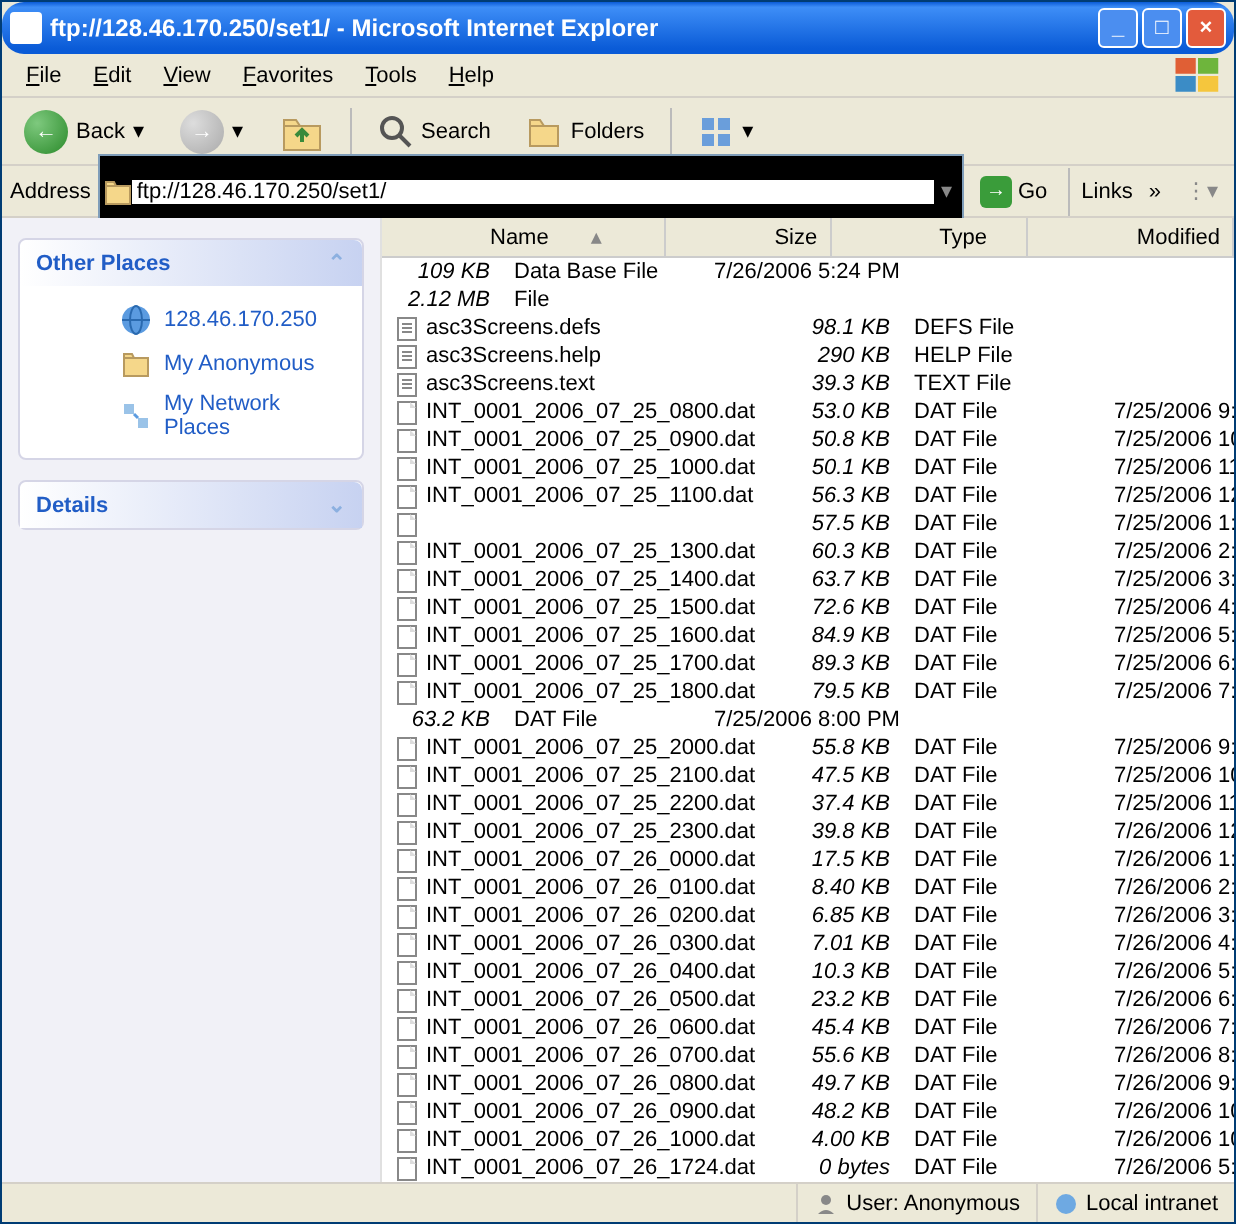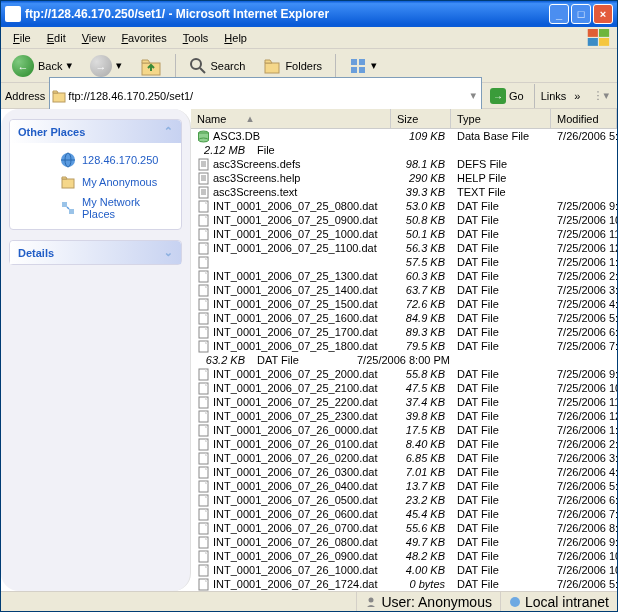--- a/index.html
+++ b/index.html
@@ -1,61 +1,61 @@
 <!DOCTYPE html>
 <html><head>
 <meta charset="utf-8">
 <style>
 * { box-sizing: border-box; margin: 0; padding: 0; }
 body { font-family: Tahoma, sans-serif; font-size: 11px; background: #fff; }
 .window { width: 618px; height: 612px; border: 1px solid #003c74; background: #ece9d8; display: flex; flex-direction: column; }
-.titlebar { height: 26px; background: linear-gradient(to bottom, #0a5bd7, #3e8ef7 10%, #0a5bd7 90%); color: #fff; display: flex; align-items: center; padding: 0 4px; }
+.titlebar { height: 26px; background: linear-gradient(to bottom, #0a5bd7, #3e8ef7 10%, #0a5bd7 90%); color: #fff; display: flex; align-items: center; padding: 0 4px; border-radius: 11px; }
 .titlebar .app-icon { width: 16px; height: 16px; margin-right: 4px; background: #fff; border-radius: 2px; display: flex; align-items: center; justify-content: center; font-size: 10px; }
 .titlebar-text { flex: 1; font-weight: bold; font-size: 12px; }
 .titlebar-btns { display: flex; gap: 2px; }
 .titlebar-btns div { width: 20px; height: 20px; background: #4b8ef0; border: 1px solid #fff; border-radius: 3px; color: #fff; display: flex; align-items: center; justify-content: center; font-weight: bold; cursor: pointer; }
 .titlebar-btns .close { background: #e35b3c; }
 .menubar { height: 22px; background: #ece9d8; display: flex; align-items: center; padding: 0 4px; border-bottom: 1px solid #d4d0c8; }
 .menubar span { padding: 3px 8px; cursor: pointer; }
 .menubar span:first-letter { text-decoration: underline; }
 .menubar .logo { margin-left: auto; width: 28px; height: 18px; }
 .toolbar { height: 34px; background: #ece9d8; display: flex; align-items: center; padding: 0 4px; gap: 4px; border-bottom: 1px solid #d4d0c8; }
 .tb-btn { display: flex; align-items: center; gap: 4px; padding: 2px 6px; border: 1px solid transparent; border-radius: 3px; cursor: pointer; }
 .tb-icon { width: 22px; height: 22px; border-radius: 11px; display: flex; align-items: center; justify-content: center; color: #fff; font-weight: bold; }
 .back-icon { background: radial-gradient(circle at 30% 30%, #7ec97e, #2a8a2a); }
 .fwd-icon { background: radial-gradient(circle at 30% 30%, #ddd, #aaa); }
 .up-icon { width: 22px; height: 22px; }
 .sep { width: 1px; height: 24px; background: #bbb; margin: 0 2px; }
 .addressbar { height: 26px; background: #ece9d8; display: flex; align-items: center; padding: 0 4px; gap: 4px; border-bottom: 1px solid #d4d0c8; }
-.addr-input-wrap { flex: 1; display: flex; align-items: center; background: #ffffff; border: 1px solid #7f9db9; height: 37px; padding: 0 2px; }
+.addr-input-wrap { flex: 1; display: flex; align-items: center; background: #000000; border: 1px solid #7f9db9; height: 37px; padding: 0 2px; }
 .addr-input-wrap input { flex: 1; border: none; outline: none; font-size: 11px; padding: 0 2px; }
 .go-btn { display: flex; align-items: center; gap: 3px; padding: 0 4px; cursor: pointer; }
 .go-icon { width: 16px; height: 16px; background: #3a9c3a; border-radius: 3px; color: #fff; display: flex; align-items: center; justify-content: center; font-size: 10px; }
 .content { flex: 1; display: flex; background: #fff; overflow: hidden; }
-.sidebar { width: 190px; background: #f1f1f7; padding: 10px 8px; display: flex; flex-direction: column; gap: 10px; border-right: 1px solid #e0e0e0; border-radius: 18px; }
+.sidebar { width: 190px; background: #f1f1f7; padding: 10px 8px; display: flex; flex-direction: column; gap: 10px; border-right: 1px solid #e0e0e0; }
 .panel { background: #fff; border: 1px solid #d5d5e6; border-radius: 4px; }
 .panel-header { background: linear-gradient(to right, #fff, #c7d2f1); padding: 5px 8px; font-weight: bold; color: #215dc6; display: flex; justify-content: space-between; align-items: center; border-radius: 4px 4px 0 0; cursor: pointer; }
 .panel-header .chev { color: #8cb0e0; }
 .panel-body { padding: 6px 8px; margin-left: 42px; }
 .panel-body .item { display: flex; align-items: center; gap: 6px; padding: 3px 0; cursor: pointer; color: #215dc6; }
 .panel-body .item .picon { width: 16px; height: 16px; flex-shrink: 0; }
 .filelist { flex: 1; display: flex; flex-direction: column; overflow: hidden; }
 .fl-header { display: flex; background: #ece9d8; border-bottom: 1px solid #ccc; }
-.fl-header div { padding: 3px 6px; border-right: 1px solid #ccc; font-size: 11px; cursor: pointer; display: flex; align-items: center; gap: 21px; }
+.fl-header div { padding: 3px 6px; border-right: 1px solid #ccc; font-size: 11px; cursor: pointer; display: flex; align-items: center; gap: 21px; margin-left: 48px; }
 .col-name { width: 200px; }
 .col-size { width: 60px; }
 .col-type { width: 100px; }
 .col-mod { flex: 1; }
 .fl-body { flex: 1; overflow-y: auto; }
 .fl-row { display: flex; padding: 0 0; cursor: pointer; height: 14px; align-items: center; }
 .fl-row .cell { padding: 0 6px; font-size: 11px; white-space: nowrap; overflow: hidden; }
 .fl-row .col-name { display: flex; align-items: center; gap: 3px; }
 .fl-row .col-size { text-align: right; font-style: italic; }
 .file-icon { width: 13px; height: 13px; flex-shrink: 0; }
-.statusbar { height: 20px; background: #ece9d8; border-top: 1px solid #d4d0c8; display: flex; align-items: center; font-size: 14px; }
+.statusbar { height: 20px; background: #ece9d8; border-top: 1px solid #d4d0c8; display: flex; align-items: center; font-size: 11px; }
 .statusbar .seg { border-left: 1px solid #d4d0c8; padding: 0 8px; display: flex; align-items: center; gap: 4px; height: 100%; }
 .statusbar .seg:first-child { flex: 1; border-left: none; }
 ::-webkit-scrollbar { width: 16px; }
 ::-webkit-scrollbar-track { background: #f0f0f0; }
 ::-webkit-scrollbar-thumb { background: #c0c0c0; border: 1px solid #a0a0a0; }
 </style>
 </head>
 <body>
 
 <div class="window">
@@ -194,28 +194,20 @@
         <div class="col-name">
             <span>Name</span>
             <span style="color:#888">▴</span>
           </div>
         <div class="col-size">Size</div>
         <div class="col-type">Type</div>
         <div class="col-mod">Modified</div>
       </div>
       <div class="fl-body" id="fl-body">
           <div class="fl-row">
-            <div class="cell col-name">
-              <svg class="file-icon" viewBox="0 0 13 13">
-                <ellipse cx="6.5" cy="3" rx="5" ry="2" fill="#8fd08f" stroke="#4a9c4a"></ellipse>
-                <rect x="1.5" y="3" width="10" height="7" fill="#8fd08f" stroke="#4a9c4a"></rect>
-                <ellipse cx="6.5" cy="10" rx="5" ry="2" fill="#8fd08f" stroke="#4a9c4a"></ellipse>
-              </svg>
-              <span>ASC3.DB</span>
-            </div>
             <div class="cell col-size">109 KB</div>
             <div class="cell col-type">Data Base File</div>
             <div class="cell col-mod">7/26/2006 5:24 PM</div>
           </div>
           <div class="fl-row">
             <div class="cell col-size">2.12 MB</div>
             <div class="cell col-type">File</div>
             <div class="cell col-mod"></div>
           </div>
           <div class="fl-row">
@@ -493,21 +485,21 @@
             <div class="cell col-mod">7/26/2006 4:00 AM</div>
           </div>
           <div class="fl-row">
             <div class="cell col-name">
               <svg class="file-icon" viewBox="0 0 13 13">
                 <rect x="2" y="1" width="9" height="11" fill="#fff" stroke="#888"></rect>
                 <path d="M8 1 L11 4 L8 4 Z" fill="#ddd"></path>
               </svg>
               <span>INT_0001_2006_07_26_0400.dat</span>
             </div>
-            <div class="cell col-size">13.7 KB</div>
+            <div class="cell col-size">10.3 KB</div>
             <div class="cell col-type">DAT File</div>
             <div class="cell col-mod">7/26/2006 5:00 AM</div>
           </div>
           <div class="fl-row">
             <div class="cell col-name">
               <svg class="file-icon" viewBox="0 0 13 13">
                 <rect x="2" y="1" width="9" height="11" fill="#fff" stroke="#888"></rect>
                 <path d="M8 1 L11 4 L8 4 Z" fill="#ddd"></path>
               </svg>
               <span>INT_0001_2006_07_26_0500.dat</span>

